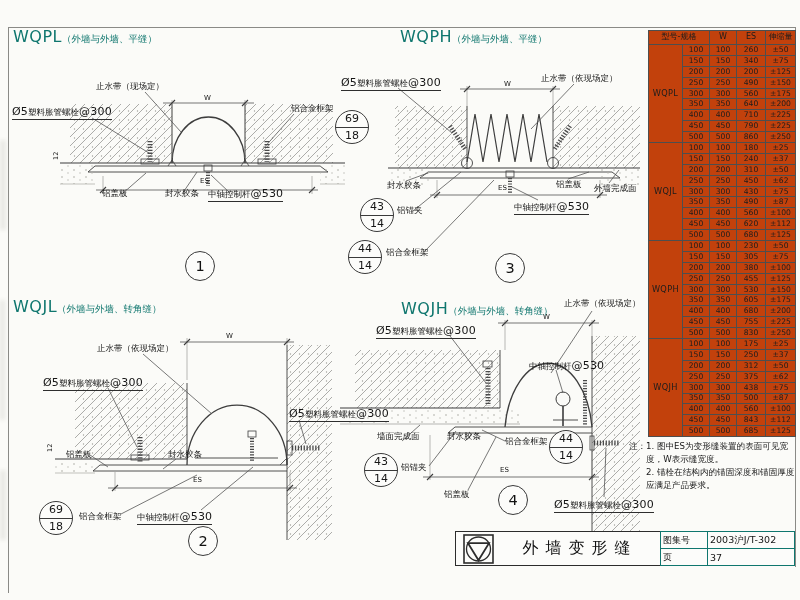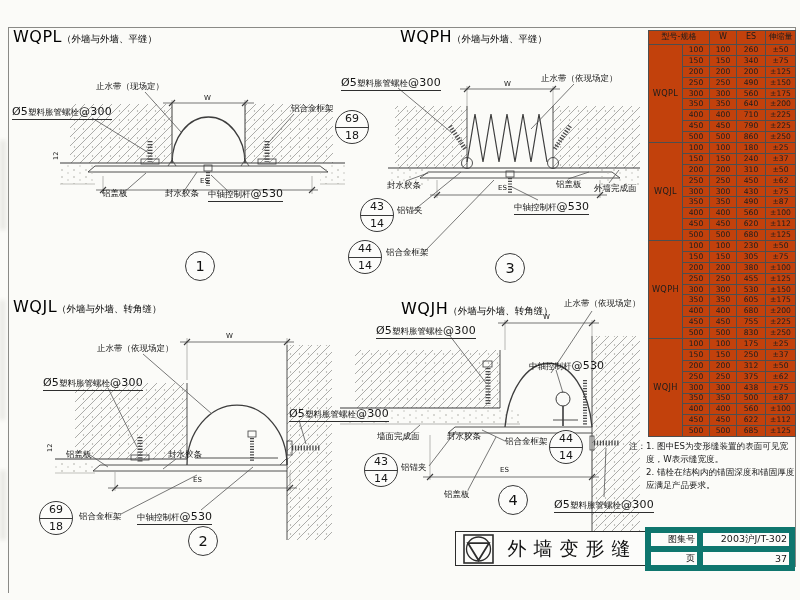--- a/index.html
+++ b/index.html
@@ -2,21 +2,21 @@
 <html><head>
 <meta charset="utf-8">
 <style>
   html,body{margin:0;padding:0}
   body{width:800px;height:600px;background:#fbfbf8;position:relative;overflow:hidden;
        font-family:"DejaVu Sans",sans-serif;color:#161616}
   .page{position:absolute;inset:0}
   .art{position:absolute;left:0;top:0}
   .fl{position:absolute;background:#8a8a86}
   .smudge{position:absolute;background:#d9d9d3;opacity:.55;filter:blur(2px)}
-  .dtitle{position:absolute;white-space:nowrap;color:#000000}
+  .dtitle{position:absolute;white-space:nowrap;color:#0f766e}
   .dtitle .code{font-size:16px;letter-spacing:.5px}
   .dtitle .sub{font-size:9.5px}
   .lbl{position:absolute;white-space:nowrap;font-size:8.5px;line-height:1.05;color:#151515}
   .lat{font-size:11px;letter-spacing:.2px}
   .und{border-bottom:1px solid #2e2e2e;padding-bottom:1px}
   .dim{position:absolute;font-size:7px;color:#161616;white-space:nowrap}
   .rot{transform:rotate(-90deg);transform-origin:left top;font-size:6.5px}
   .bubble{position:absolute;width:34px;height:34px;border:1.2px solid #3a3a3a;border-radius:50%;
           display:flex;flex-direction:column;background:rgba(252,252,250,.85);box-sizing:border-box}
   .bubble .bt{flex:1;display:flex;align-items:center;justify-content:center;
@@ -31,23 +31,23 @@
   .spec th{height:13px;font-size:8px}
   .spec .model{font-size:8.2px;letter-spacing:.4px}
   .notes{position:absolute;left:629px;top:440px;width:169px;font-size:8.6px;line-height:1.5;color:#191919}
   .nrow{display:flex}
   .npre{width:17px;flex:none}
   .ntxt{flex:1}
   .tbar{position:absolute;left:455px;top:531px;width:340px;height:35px;box-sizing:border-box;
         border-top:1.4px solid #2c2c2c;border-bottom:1.4px solid #2c2c2c;border-left:1px solid #2c2c2c;
         display:flex;align-items:center;background:#fcfcfa}
   .logo{width:31px;height:30px;margin-left:7px;flex:none}
-  .stitle{flex:1;text-align:center;font-size:19px;letter-spacing:7px;color:#101010;padding-left:6px}
+  .stitle{flex:1;text-align:center;font-size:16px;letter-spacing:7px;color:#101010;padding-left:6px}
   .atlas{border-collapse:collapse;height:35px;flex:none}
-  .atlas td{border:6px solid #0f766e;font-size:9px;text-align:right;color:#151515;padding:0 2px}
+  .atlas td{border:1px solid #0f766e;font-size:9px;text-align:left;color:#151515;padding:0 2px}
   .atlas .al{width:42px}
   .atlas .av{width:82px;font-size:9.5px}
 </style>
 </head>
 <body>
 
 <div class="page">
 
   <div class="smudge" style="left:0;top:140px;width:6px;height:90px"></div>
   <div class="smudge" style="left:0;top:300px;width:5px;height:120px"></div>
@@ -516,21 +516,21 @@
         </tr>
         <tr>
           <td>400</td>
           <td>400</td>
           <td>560</td>
           <td>±100</td>
         </tr>
         <tr>
           <td>450</td>
           <td>450</td>
-          <td>622</td>
+          <td>843</td>
           <td>±112</td>
         </tr>
         <tr>
           <td>500</td>
           <td>500</td>
           <td>685</td>
           <td>±125</td>
         </tr>
       </tbody>
   </table>

